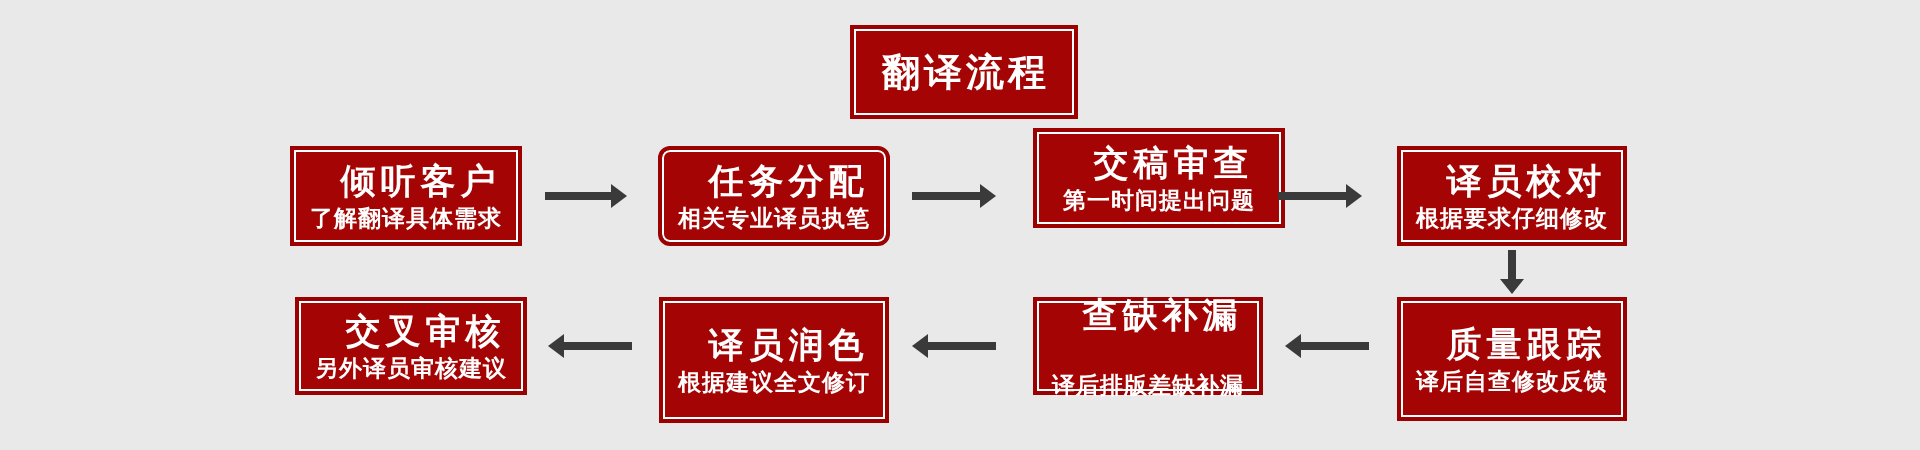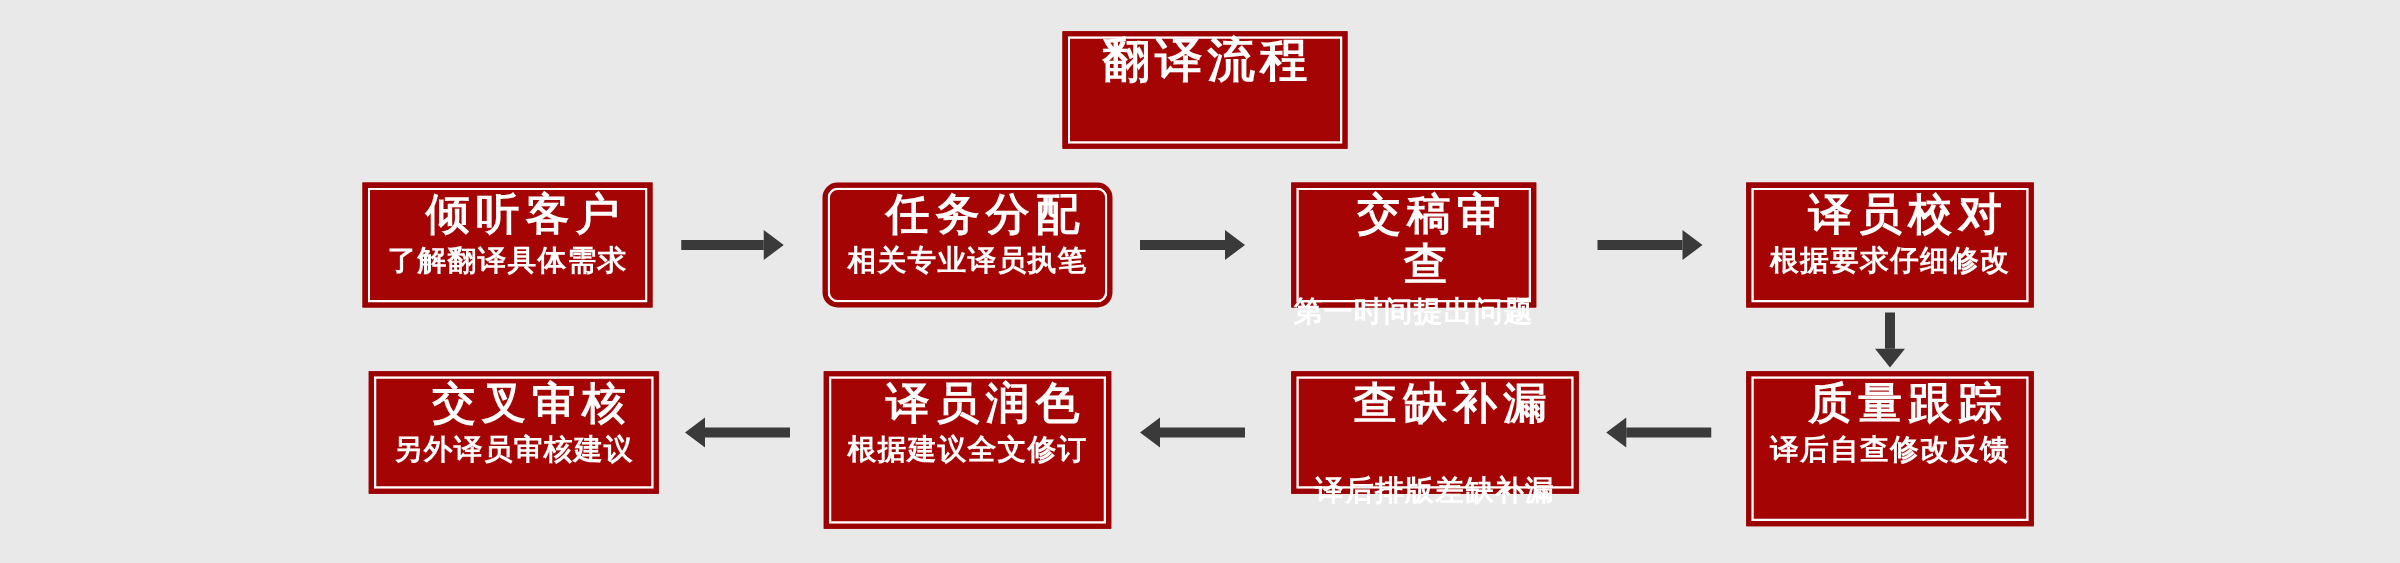--- a/index.html
+++ b/index.html
@@ -22,41 +22,42 @@
   
   .box{
     position:absolute;
     background:var(--box-fill);
     border:4px solid var(--box-border);
     box-shadow:inset 0 0 0 2px var(--inner-border);
     color:var(--text);
     display:flex;
     flex-direction:column;
     align-items:center;
+    justify-content:center;
     text-align:center;
   }
   .title-box{left:850px;top:25px;width:228px;height:94px;}
   .title-text{
     font-size:38px;font-weight:bold;letter-spacing:4px;
     text-indent:4px; 
     line-height:1;
   }
   .step .box-title{
     font-size:35px;font-weight:bold;letter-spacing:5px;text-indent:5px;
     line-height:1.15;margin-top:2px;margin-left:24px;
   }
   .step .box-sub{
     font-size:23px;font-weight:bold;letter-spacing:1px;
     line-height:1.2;margin-top:4px;white-space:nowrap;
   }
 
   
   .b1{left:290px;top:146px;width:232px;height:100px;}
   .b2{left:658px;top:146px;width:232px;height:100px;border-radius:12px;}
-  .b3{left:1033px;top:146px;width:196px;height:100px;}
+  .b3{left:1033px;top:128px;width:252px;height:100px;}
   .b4{left:1397px;top:146px;width:230px;height:100px;}
   .b5{left:1397px;top:297px;width:230px;height:124px;}
   .b6{left:1033px;top:297px;width:230px;height:98px;gap:33px;}
   .b7{left:659px;top:297px;width:230px;height:126px;}
   .b8{left:295px;top:297px;width:232px;height:98px;}
 
   
   .arrow{position:absolute;display:flex;align-items:center;}
   .arrow .shaft{flex:1;height:8px;background:var(--arrow);}
   .arrow .head-right{

